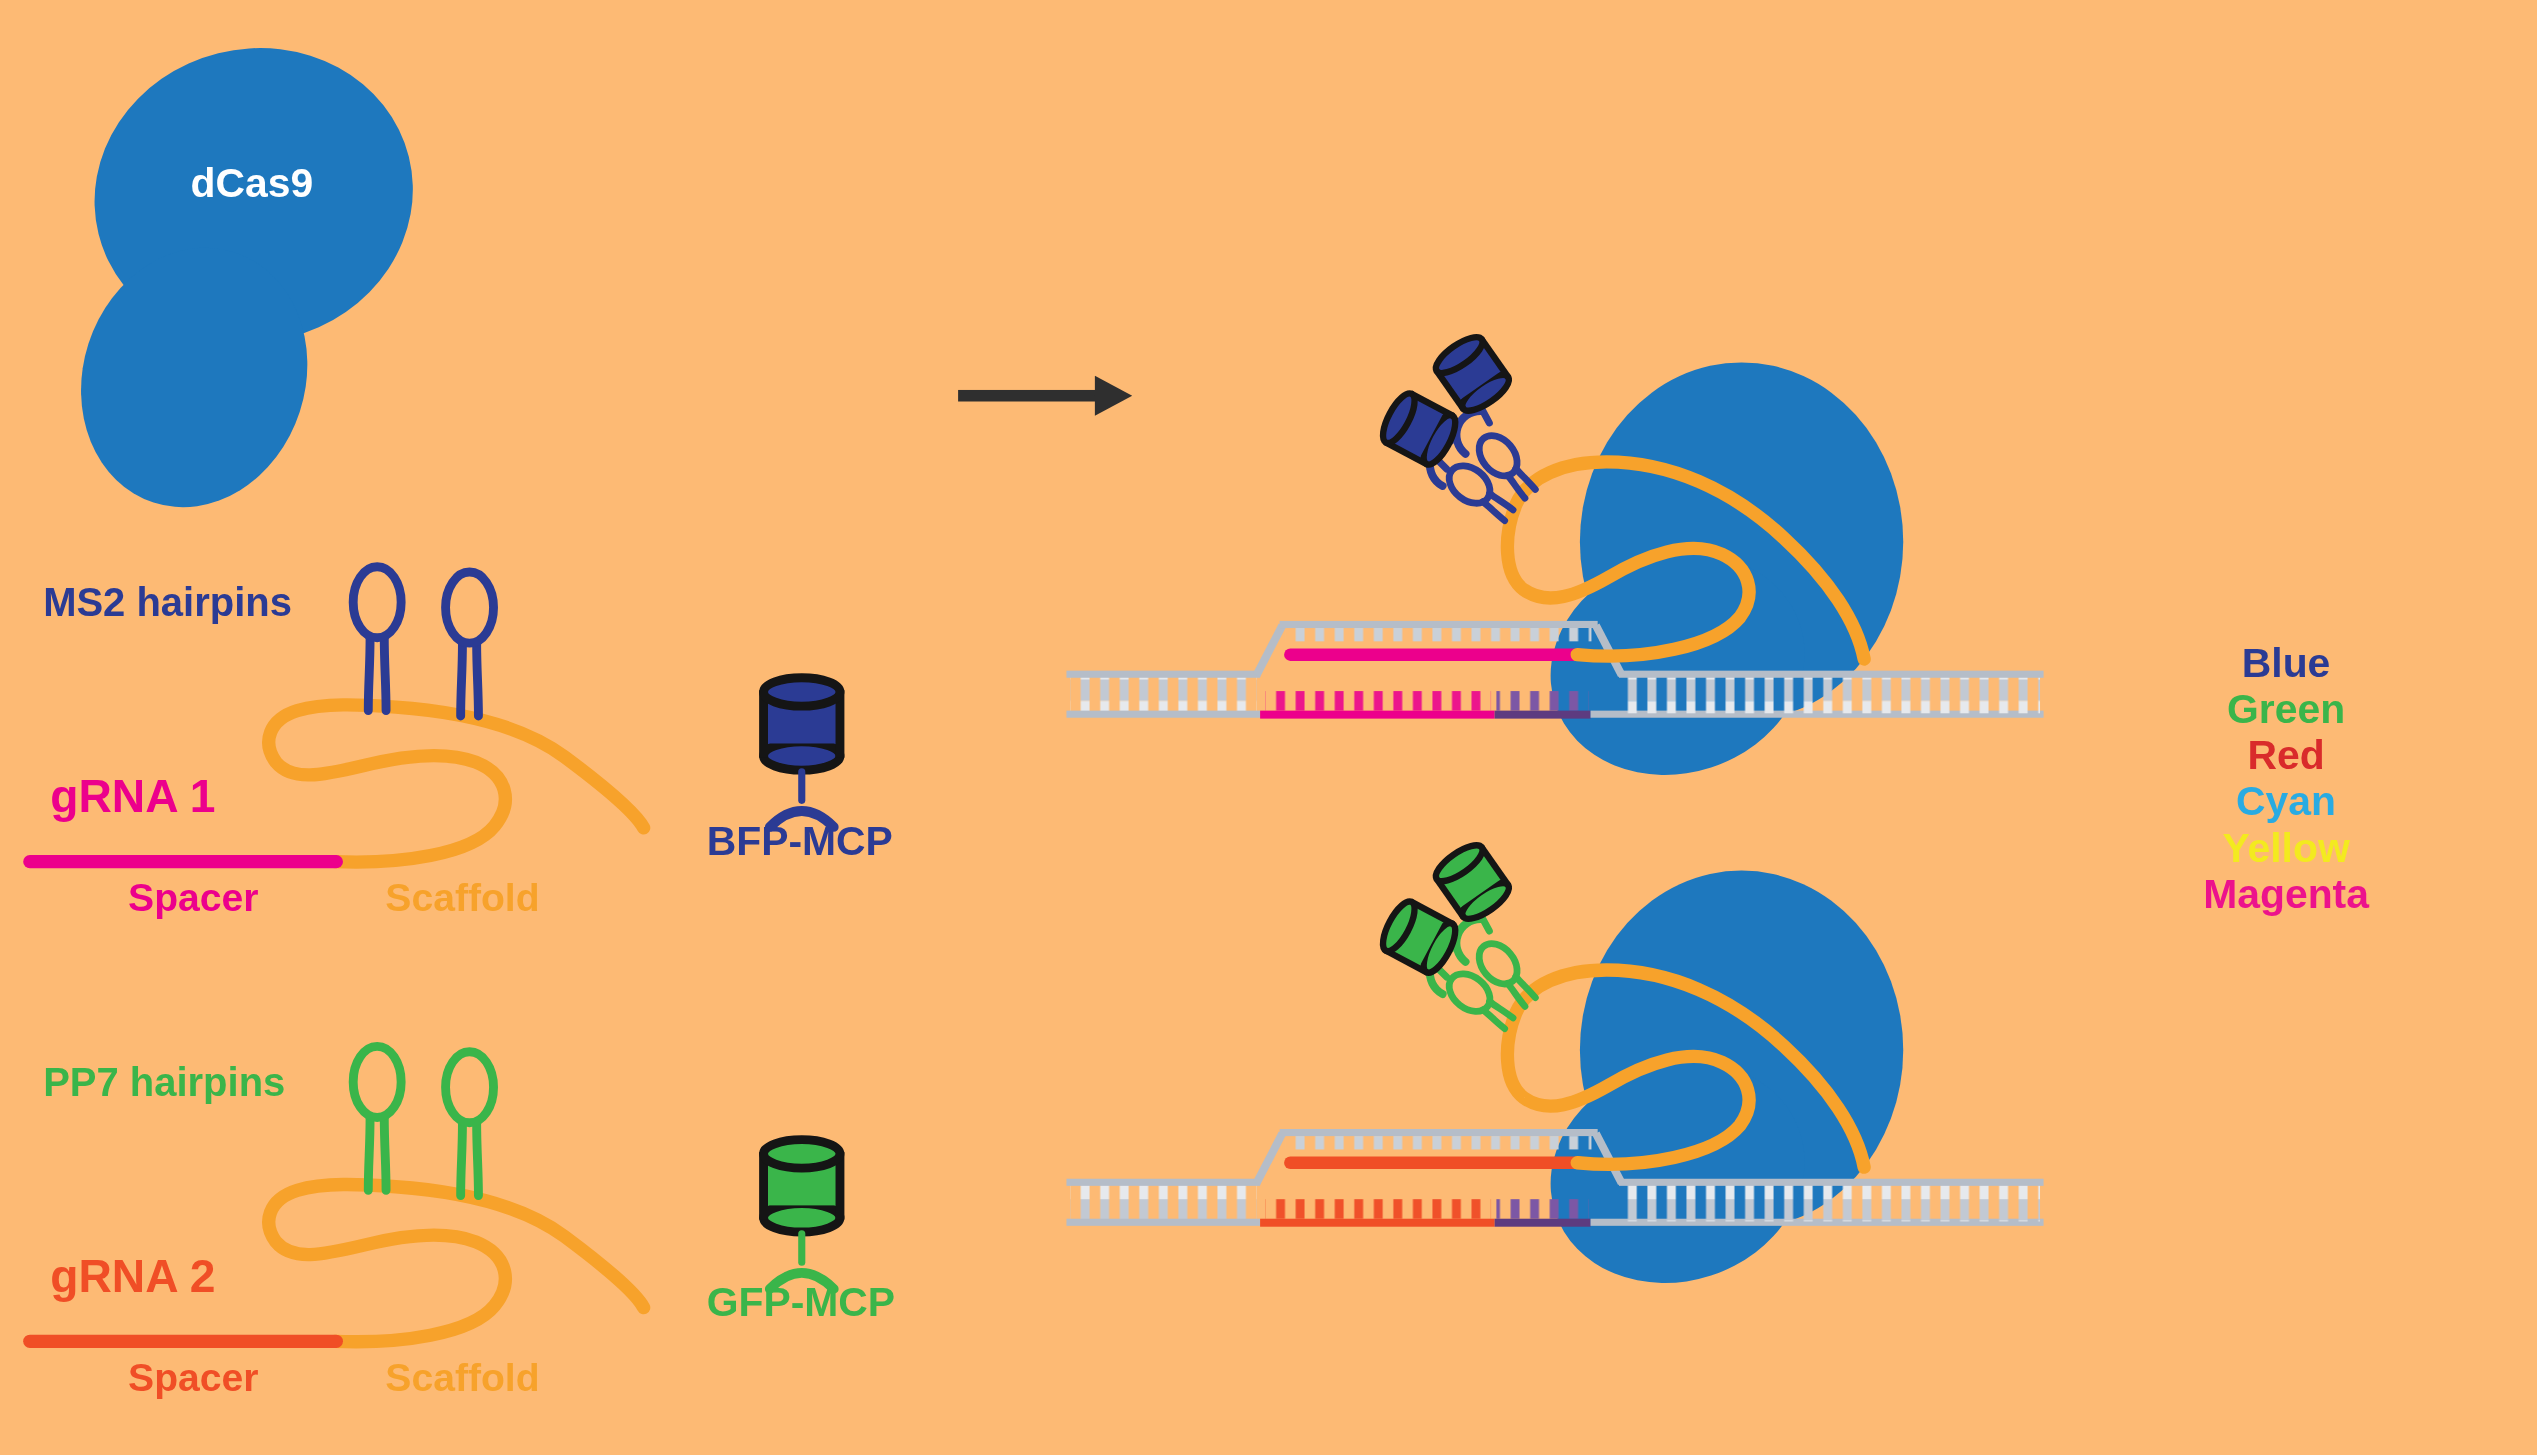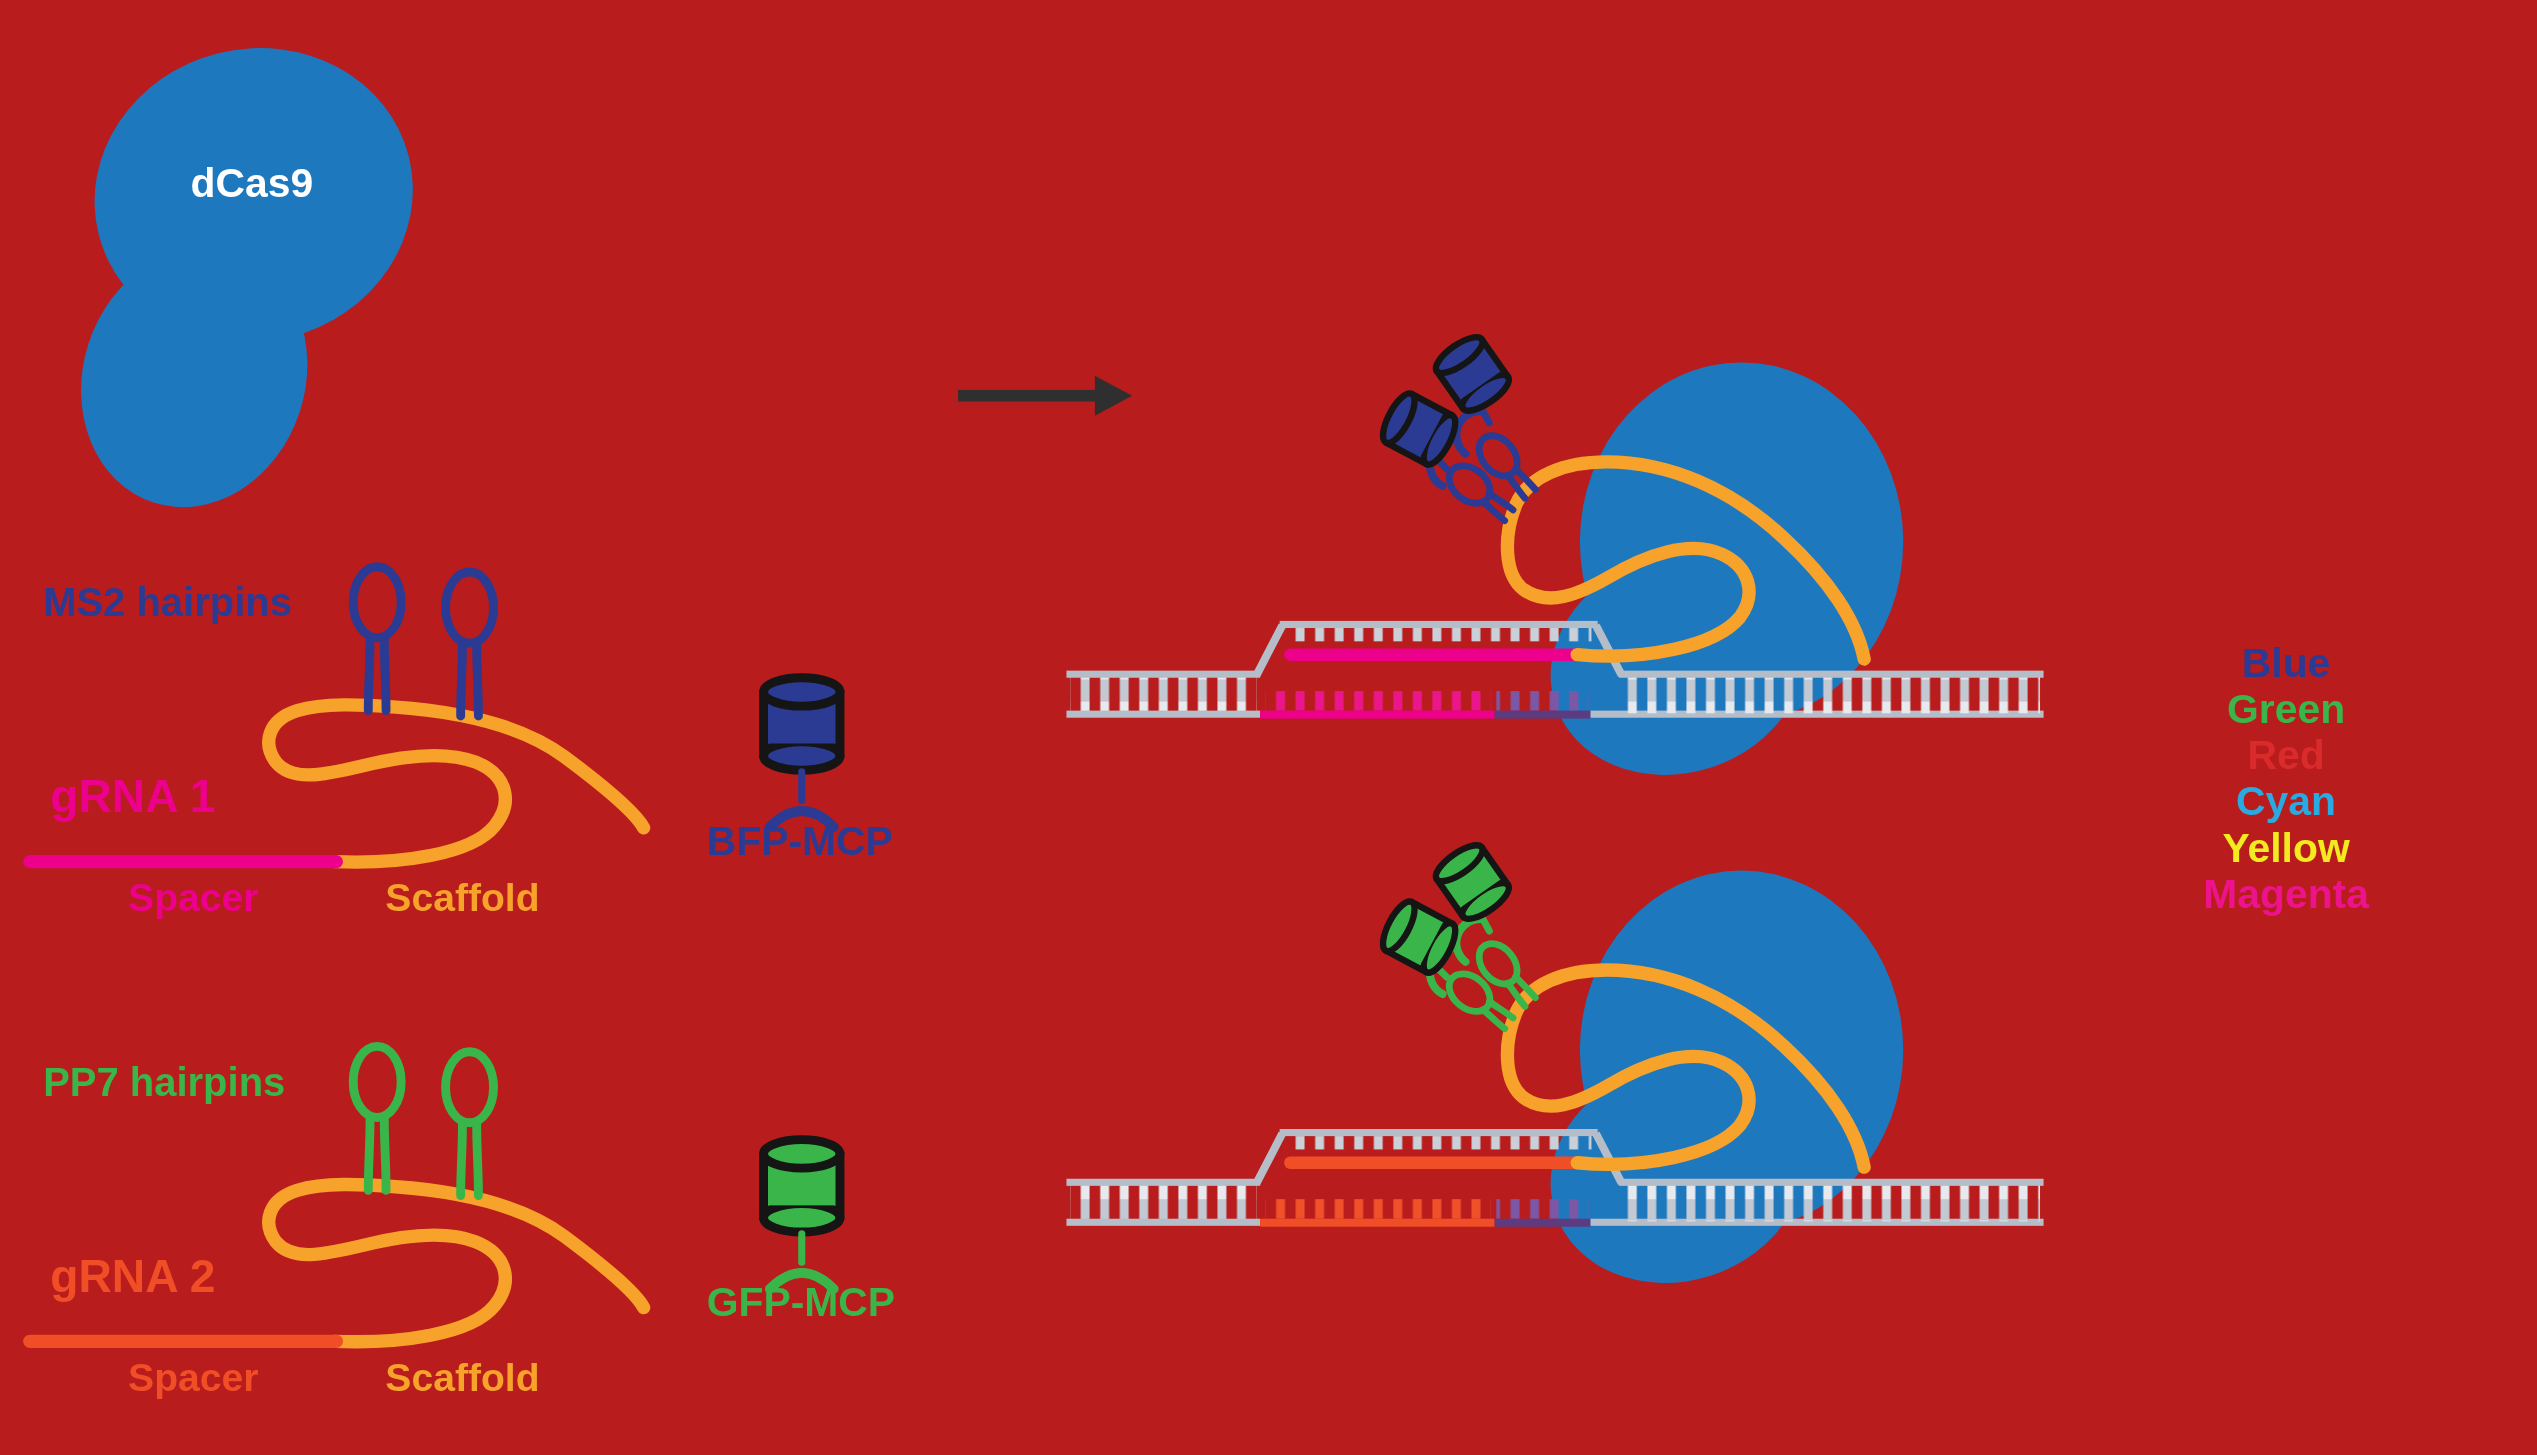--- a/index.html
+++ b/index.html
@@ -1,16 +1,16 @@
 <!DOCTYPE html>
 <html style="font-size:14.2px"><head>
 <meta charset="utf-8">
 <style>
   html,body{margin:0;padding:0;background:#000;}
-  .stage{position:relative;width:2538px;height:1455px;background:#b91c1c;overflow:hidden;}
+  .stage{position:relative;width:2538px;height:1455px;background:#fdba74;overflow:hidden;}
   svg{display:block;}
   text{font-family:"Liberation Sans", sans-serif;font-weight:700;}
   .t-dcas9{font-size:46px;fill:#ffffff;}
   .t-ms2{font-size:45px;fill:#2b3b94;}
   .t-pp7{font-size:45px;fill:#3ab54a;}
   .t-grna1{font-size:52px;fill:#ec008c;}
   .t-grna2{font-size:52px;fill:#f04e26;}
   .t-spacer1{font-size:44px;fill:#ec008c;text-anchor:middle;}
   .t-spacer2{font-size:44px;fill:#f04e26;text-anchor:middle;}
   .t-scaffold{font-size:44px;fill:#f7a22b;text-anchor:middle;}

